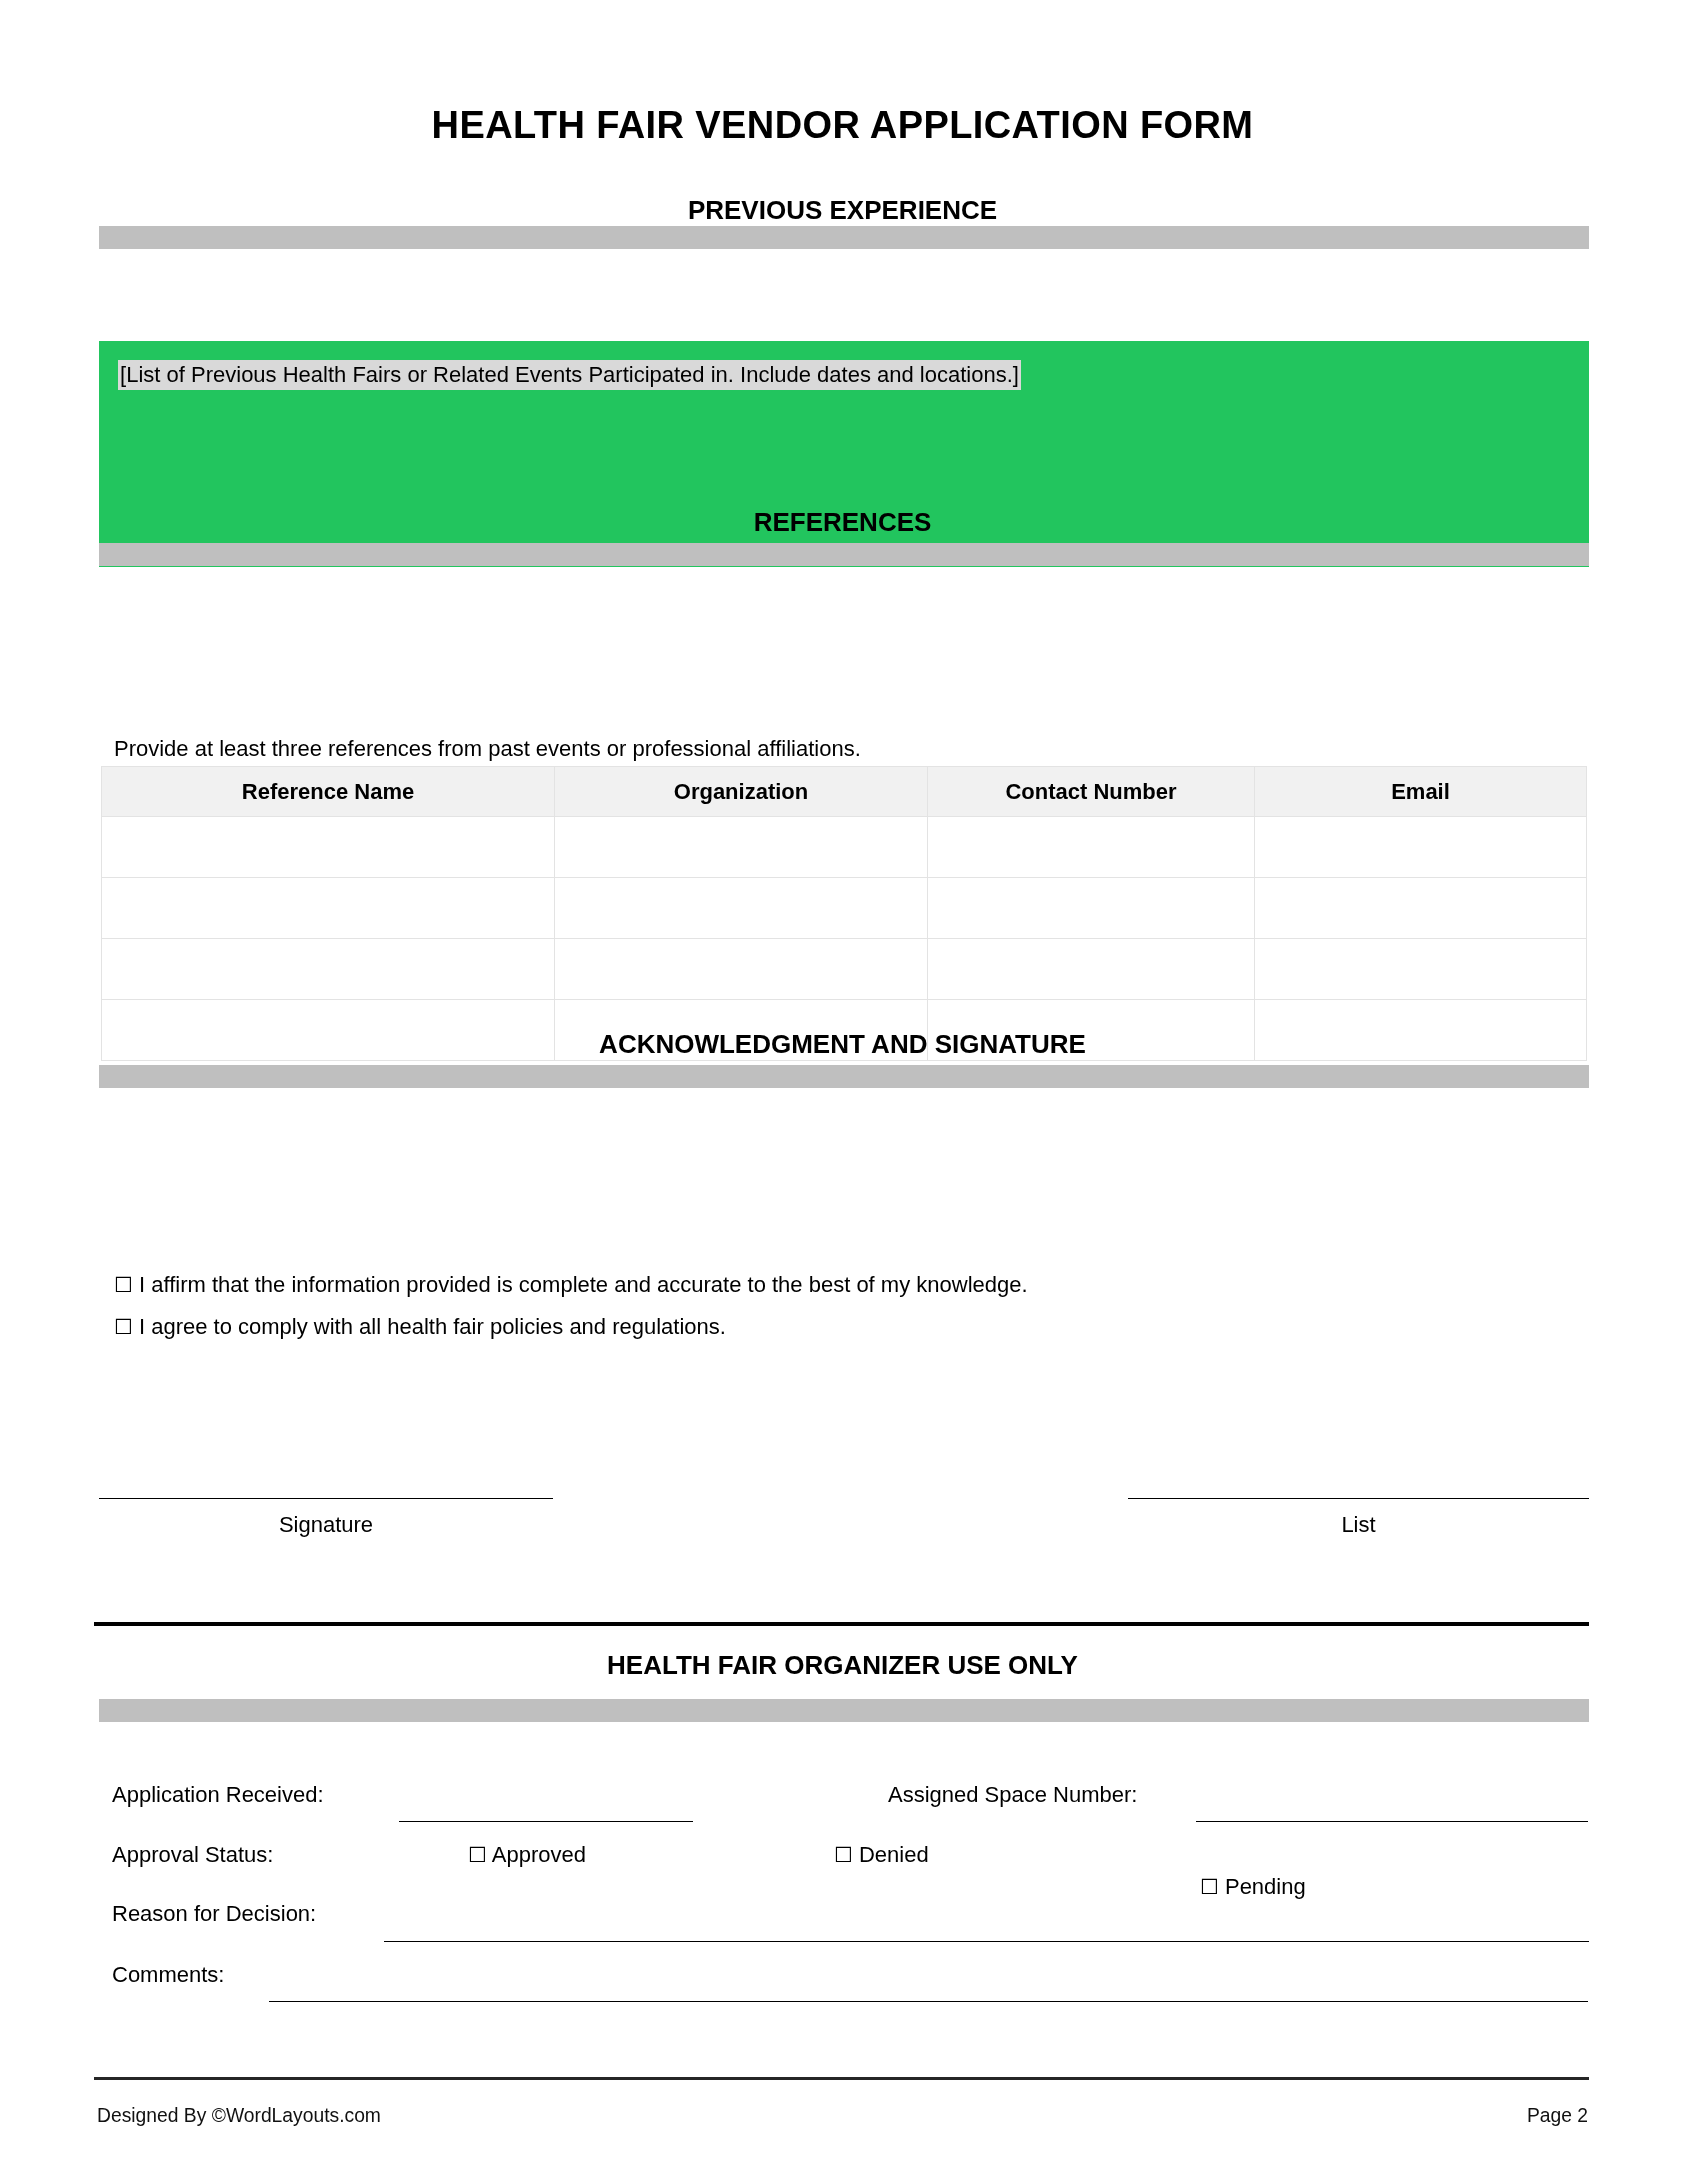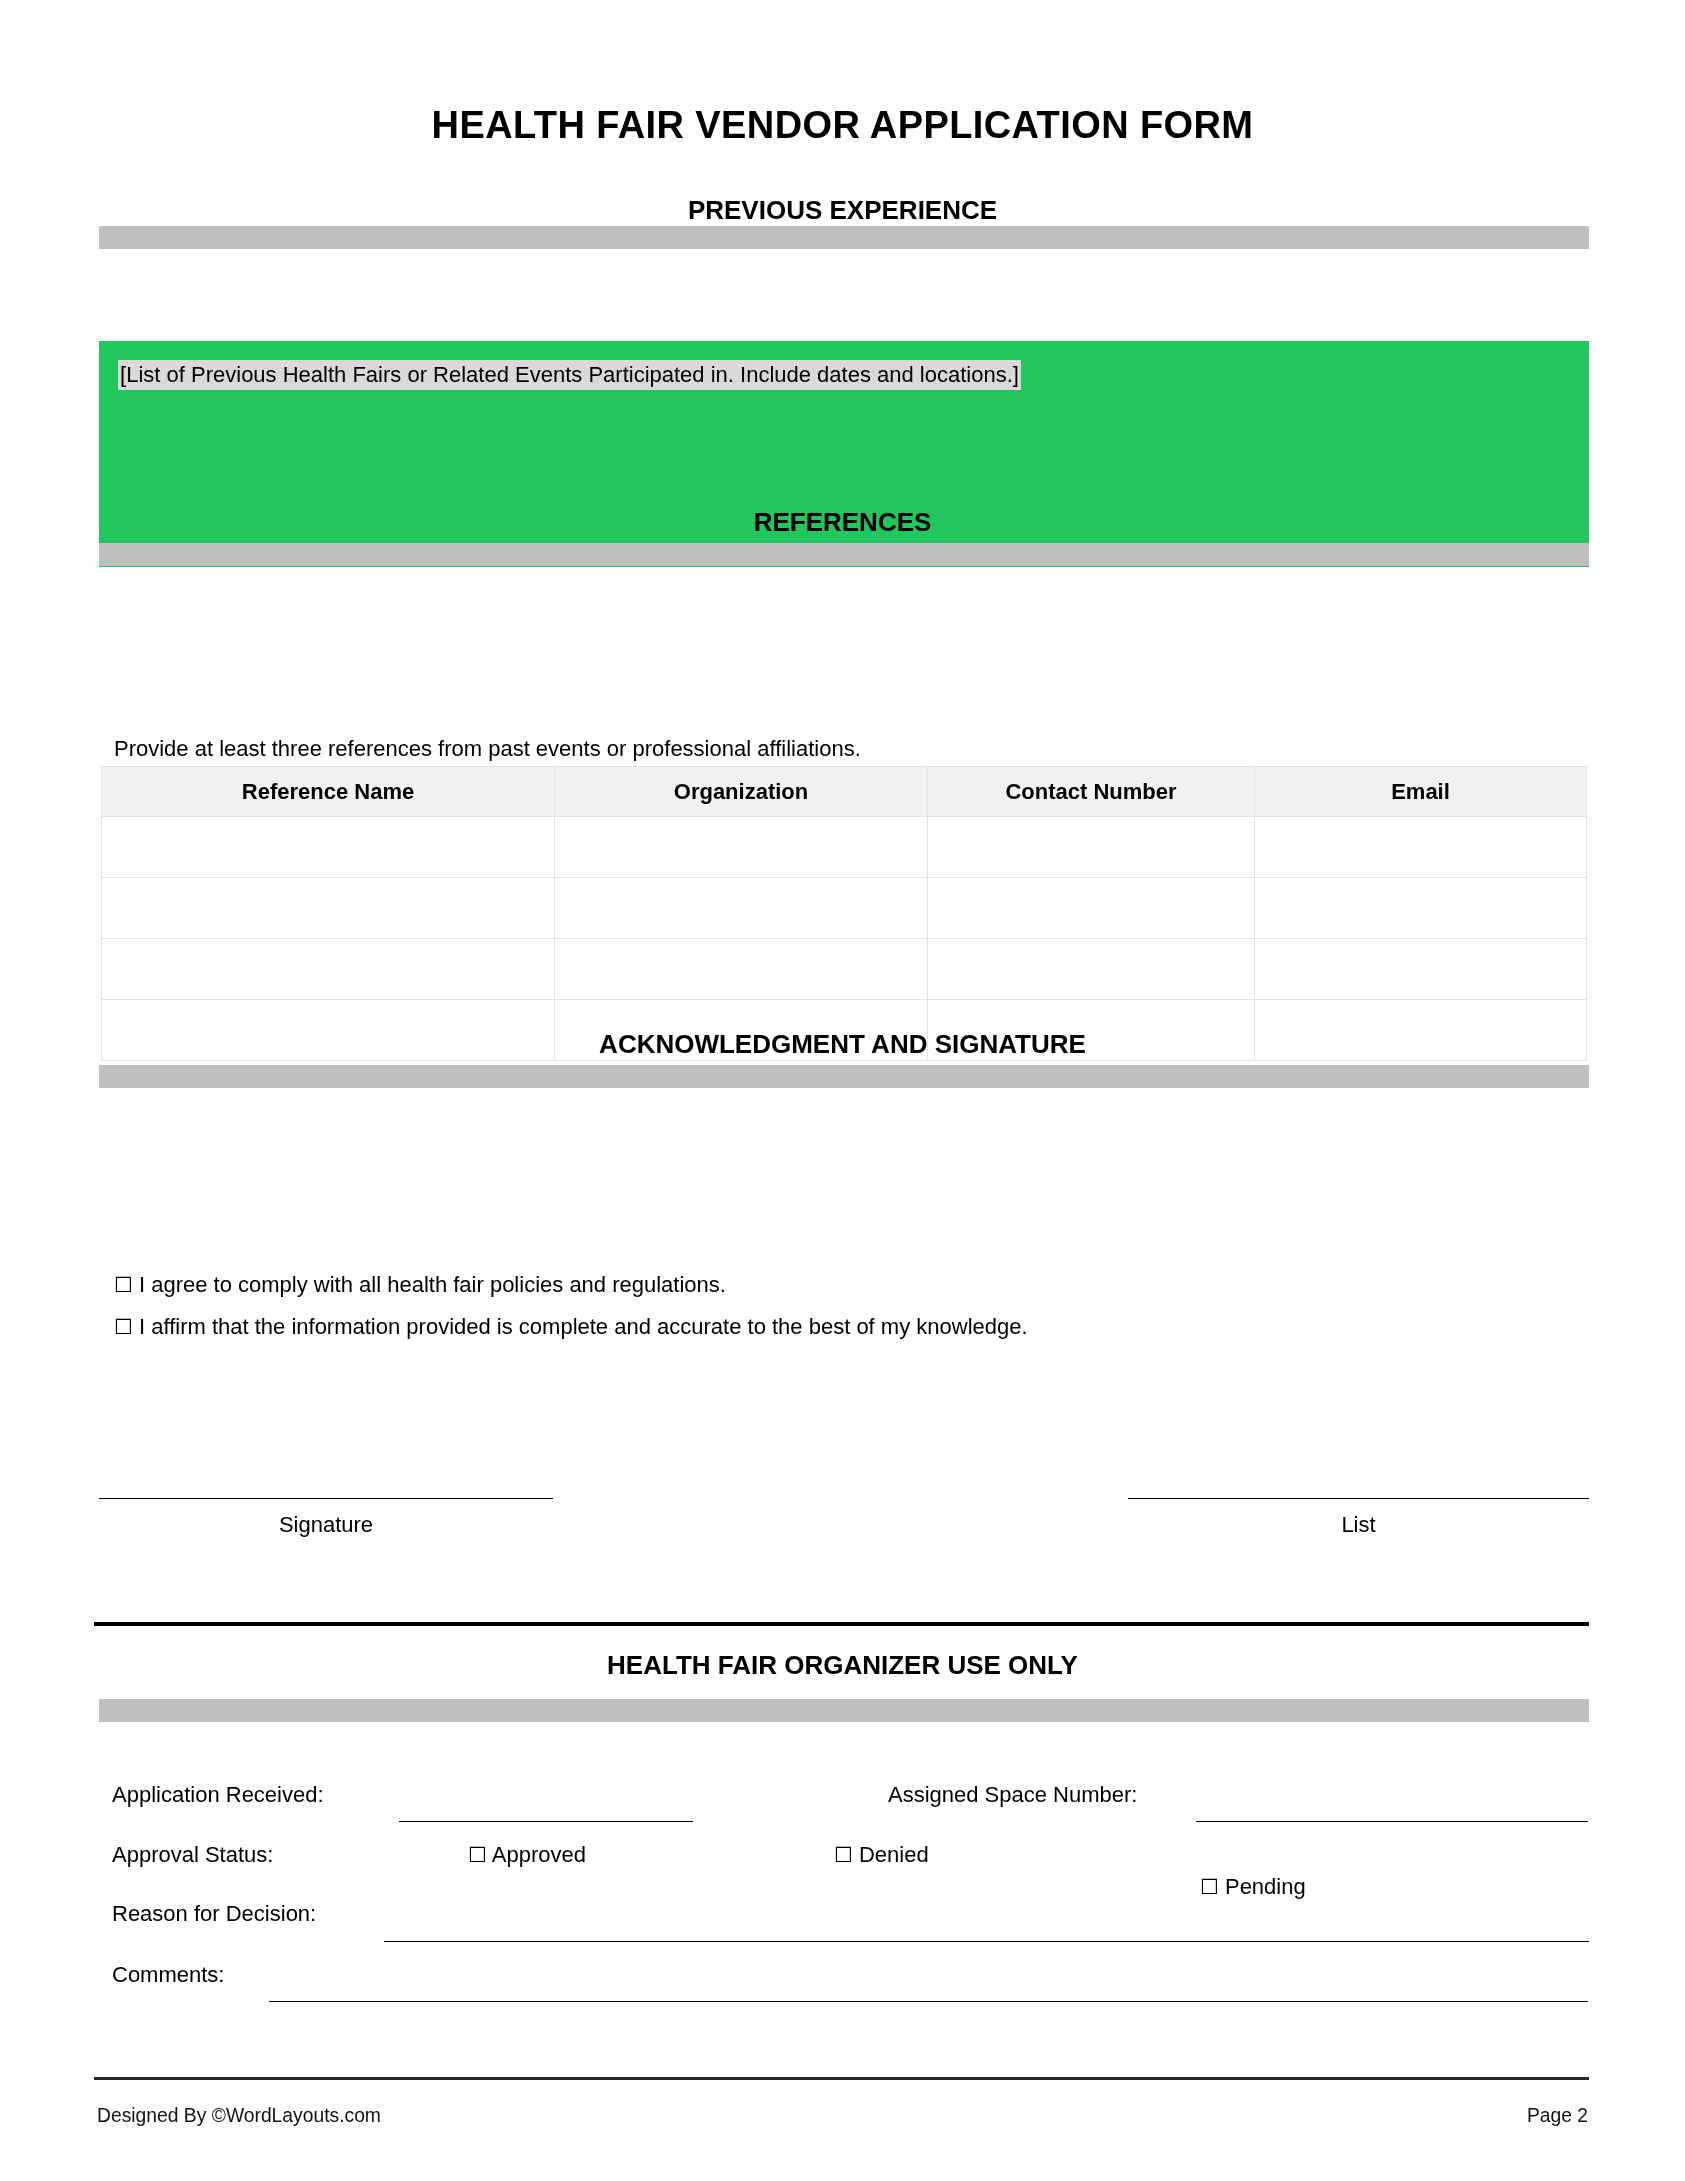--- a/index.html
+++ b/index.html
@@ -249,25 +249,25 @@
       </tr>
     </tbody>
   </table>
 
   <div class="section-head" style="top:1029px;">ACKNOWLEDGMENT AND SIGNATURE</div>
   <div class="gray-bar" style="top:1065px;"></div>
 
   <div class="ack-list">
     <div class="ack-item">
       <span class="cb">☐</span>
-      <span>I agree to comply with all health fair policies and regulations.</span>
+      <span>I affirm that the information provided is complete and accurate to the best of my knowledge.</span>
     </div>
     <div class="ack-item">
       <span class="cb">☐</span>
-      <span>I affirm that the information provided is complete and accurate to the best of my knowledge.</span>
+      <span>I agree to comply with all health fair policies and regulations.</span>
     </div>
   </div>
 
   <div class="sig-line left"></div>
   <div class="sig-label left">Signature</div>
   <div class="sig-line right"></div>
   <div class="sig-label right">List</div>
 
   <div class="heavy-rule" style="top:1622px;"></div>
 

